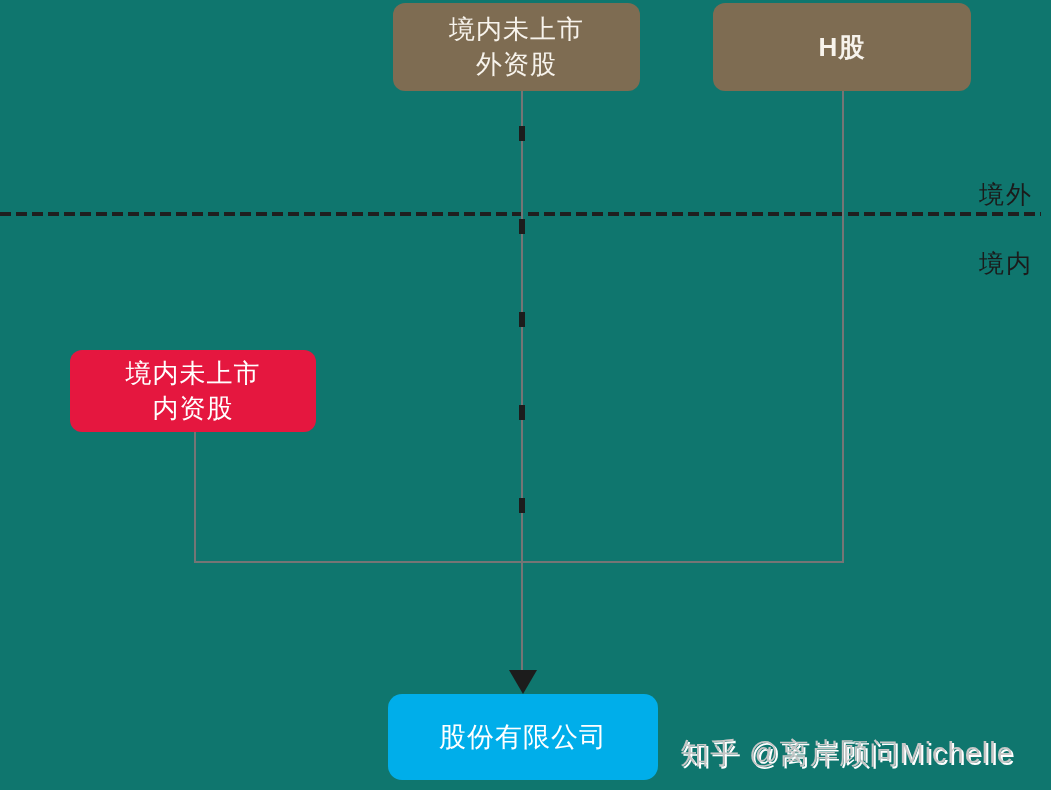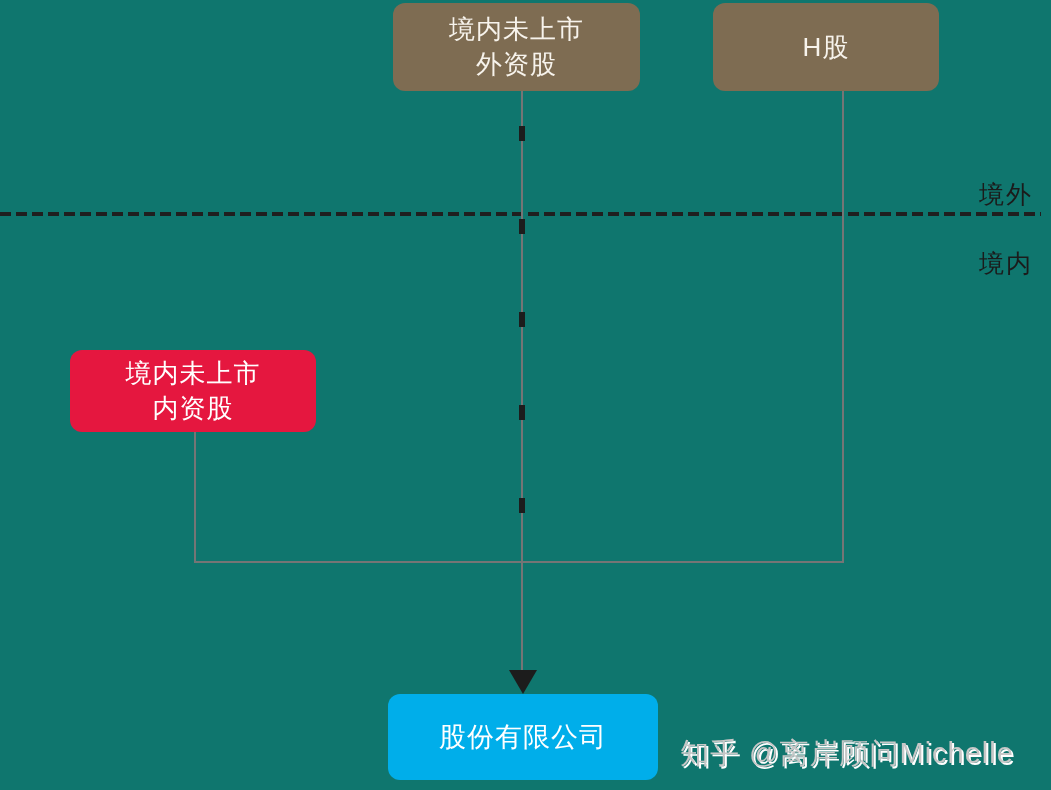--- a/index.html
+++ b/index.html
@@ -23,21 +23,21 @@
     border-radius: 12px;
     text-align: center;
     font-size: 26px;
     line-height: 35px;
     font-weight: 500;
     letter-spacing: 1px;
   }
   .node .line { display: block; }
 
   .node-foreign { left: 393px; top: 3px;  width: 247px; height: 88px; color: #f7f3ec; }
-  .node-hshare  { left: 713px; top: 3px;  width: 226px; height: 88px; color: #f7f3ec; }
+  .node-hshare  { left: 713px; top: 3px;  width: 258px; height: 88px; color: #f7f3ec; font-weight: bold; }
   .node-domestic{ left: 70px;  top: 350px; width: 246px; height: 82px; color: #ffffff; }
   .node-listed  { left: 388px; top: 694px; width: 270px; height: 86px; color: #ffffff;
                   border-radius: 14px; font-size: 27px; line-height: 37px; }
 
   
   .region-label {
     position: absolute;
     right: 18px;
     color: #1b1b1b;
     font-size: 25px;
@@ -126,19 +126,19 @@
   <div class="connector h-join" style="background-color: rgb(117, 117, 117);"></div>
 
   <div class="vdash vdash-1" style="background-color: rgb(28, 28, 28);"></div>
   <div class="vdash vdash-2" style="background-color: rgb(28, 28, 28);"></div>
   <div class="vdash vdash-3" style="background-color: rgb(28, 28, 28);"></div>
   <div class="vdash vdash-4" style="background-color: rgb(28, 28, 28);"></div>
   <div class="vdash vdash-5" style="background-color: rgb(28, 28, 28);"></div>
 
   <div class="arrow-head" style="background-color: rgb(28, 28, 28);"></div>
 
-  <div class="node node-listed" style="background-color: rgb(0, 174, 234); border-radius: 12px;">
+  <div class="node node-listed" style="background-color: rgb(0, 174, 234);">
     <span class="line">股份有限公司</span>
   </div>
 
   <div class="watermark">知乎 @离岸顾问Michelle</div>
 
 </div>
 
 </body></html>

